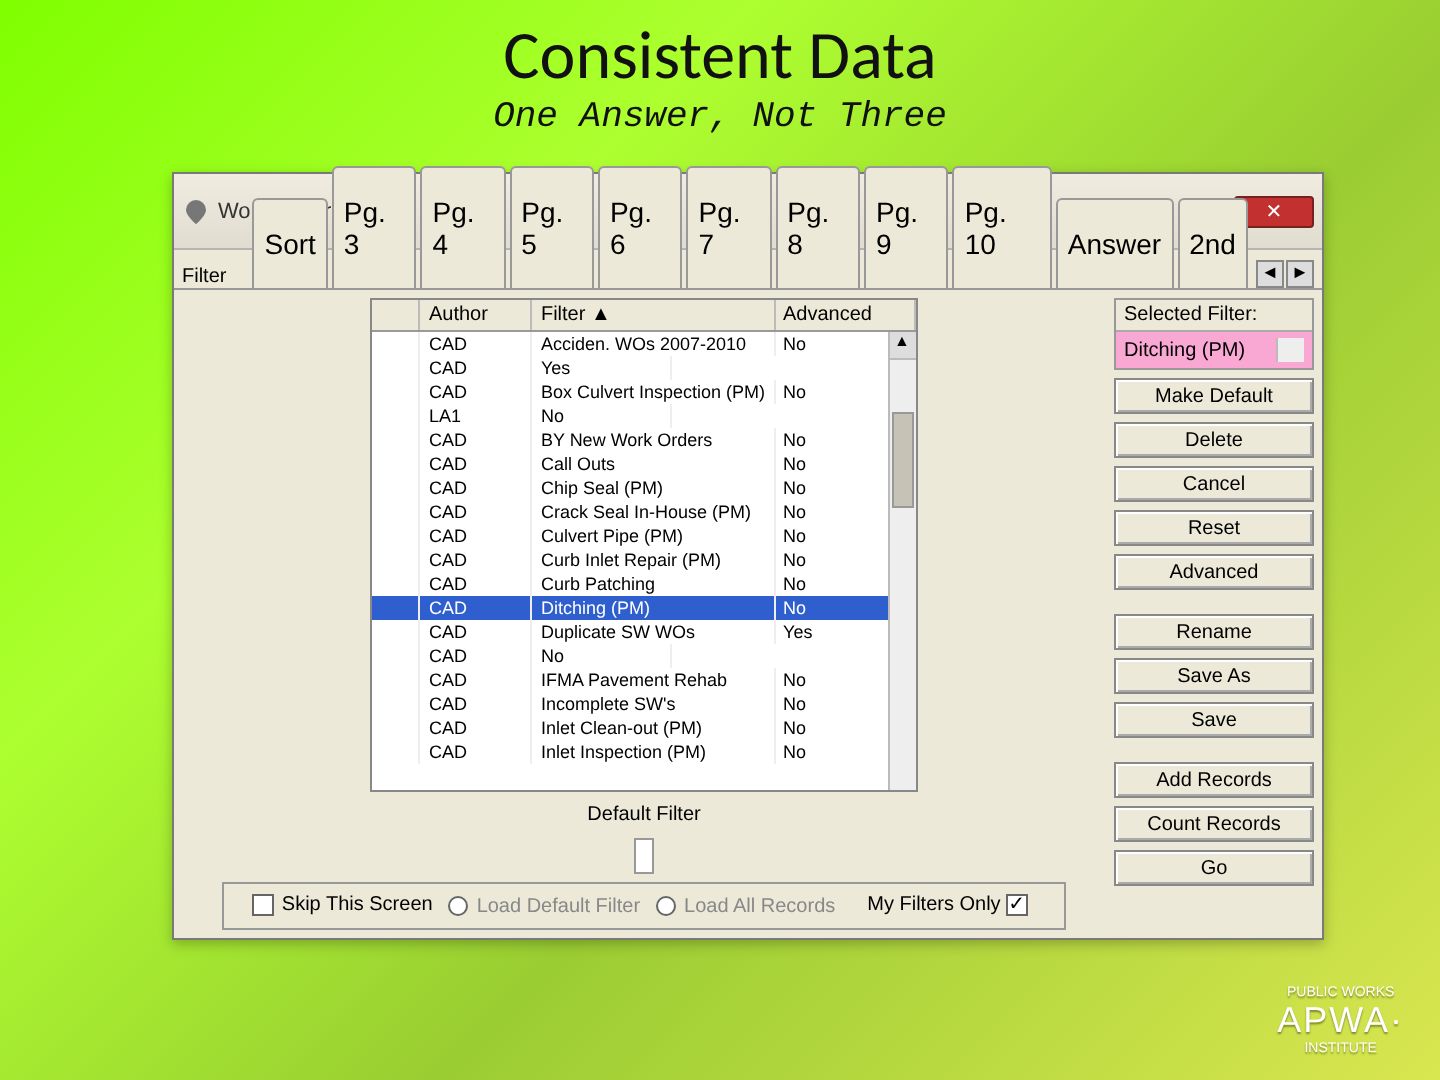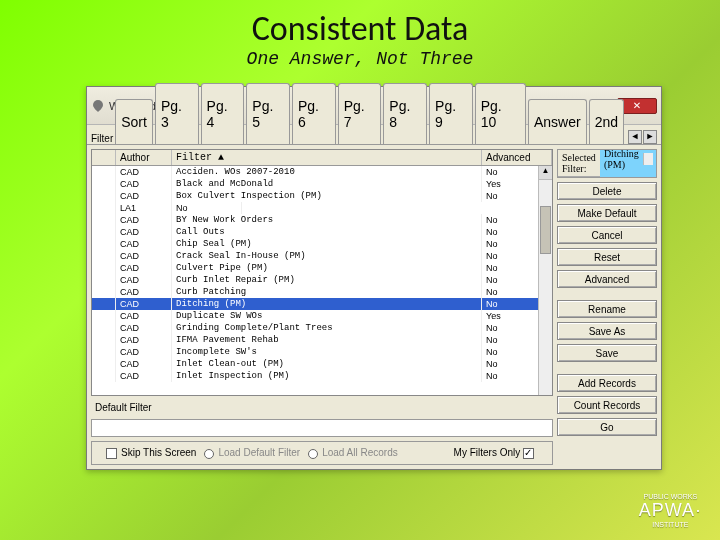--- a/index.html
+++ b/index.html
@@ -60,46 +60,46 @@
     color:#fff;
     display:flex; align-items:center; justify-content:center;
     font-size:10px;
   }
 
   .tabsrow {
     display:flex; align-items:flex-end; gap:2px;
     padding:0 4px; height:20px;
     border-bottom:1px solid #999;
   }
-  .tabsrow .lbl { font-size:10px; margin-right:0; }
+  .tabsrow .lbl { font-size:10px; margin-right:11px; }
   .tab {
     font-size:14px; padding:14px 5px;
     background:#ece9d8;
     border:1px solid #999; border-bottom:none;
     border-radius:3px 3px 0 0;
   }
   .tabsrow .scroller { display:flex; gap:1px; margin-left:2px; }
   .tabsrow .scroller div { width:14px; height:14px; border:1px solid #888; background:#ddd; font-size:9px; text-align:center; }
 
   .workarea { flex:1; display:flex; gap:4px; padding:4px; overflow:hidden; }
-  .leftpane { flex:1; display:flex; flex-direction:column; gap:4px; }
+  .leftpane { flex:1; display:flex; flex-direction:column; gap:4px;align-items:center; }
   .rightpane { width:100px; display:flex; flex-direction:column; gap:4px; }
 
   .gridwrap {
     border:1px solid #888;
     background:#fff;
     flex:1;
     display:flex; flex-direction:column;
     overflow:hidden;
   }
   .gridhead { display:flex; background:#ece9d8; border-bottom:1px solid #999; font-size:10px; }
   .gridhead .col { padding:2px 4px; border-right:1px solid #bbb; }
   .gridhead .hspacer { width:24px; border-right:1px solid #bbb; }
   .col-a { width:56px; }
-  .col-f { flex:1;font-family:Liberation Mono, monospace; }
+  .col-f { flex:1; }
   .col-v { width:70px; }
   .gridbody { flex:1; overflow-y:hidden; position:relative; }
   .gridrows { display:flex; flex-direction:column; }
   .row { display:flex; font-size:9px; line-height:12px; height:12px; }
   .row .cell { padding:0 4px; border-right:1px solid #eee; overflow:hidden; white-space:nowrap; }
   .row .hspacer { width:24px; border-right:1px solid #eee; }
   .row.selected { background:#2f5fcf; color:#fff; }
   .vscroll {
     position:absolute; right:0; top:0; bottom:0; width:14px;
     border-left:1px solid #bbb; background:#eee;
@@ -121,21 +121,21 @@
 
   .bottombar {
     display:flex; align-items:center; gap:8px;
     border:1px solid #999; background:#ece9d8; padding:3px 14px; height:24px;
   }
   .ck { width:11px; height:11px; border:1px solid #666; background:#fff; display:inline-block; margin-right:4px; vertical-align:middle; position:relative; }
   .ck.checked::after { content:"✓"; position:absolute; font-size:10px; top:-2px; left:0; }
   .rad { width:10px; height:10px; border:1px solid #666; border-radius:50%; background:#fff; display:inline-block; margin-right:4px; vertical-align:middle; position:relative;}
 
   .sel-box {
-    border:1px solid #999; background:#7dd3fc; display:flex; flex-direction:row;font-family:Liberation Serif, serif;
+    border:1px solid #999; background:#f9a8d4; display:flex; flex-direction:column;
   }
   .sel-box .hdr { background:#ece9d8; border-bottom:1px solid #aaa; padding:2px 4px; font-size:10px; }
   .sel-box .val { padding:3px 4px; font-size:10px; height:18px; display:flex; align-items:center; justify-content:space-between; }
   .sel-box .val .scr { width:14px; height:100%; border-left:1px solid #bbb; background:#eee; }
 
   .logo {
     position:absolute; right:18px; bottom:12px;
     color:#fff; font-family: Arial Black, Arial, sans-serif;
     font-size:18px; letter-spacing:1px;
     text-shadow:0 1px 1px rgba(0,0,0,0.4);
@@ -194,21 +194,20 @@
           <div class="gridrows" id="gridrows">
               <div class="row">
                 <div class="hspacer"></div>
                 <div class="cell col-a">CAD</div>
                 <div class="cell col-f">Acciden. WOs 2007-2010</div>
                 <div class="cell col-v">No</div>
               </div>
               <div class="row">
                 <div class="hspacer"></div>
                 <div class="cell col-a">CAD</div>
-                <div class="cell col-f">Black and McDonald</div>
                 <div class="cell col-v">Yes</div>
               </div>
               <div class="row">
                 <div class="hspacer"></div>
                 <div class="cell col-a">CAD</div>
                 <div class="cell col-f">Box Culvert Inspection (PM)</div>
                 <div class="cell col-v">No</div>
               </div>
               <div class="row">
                 <div class="hspacer"></div>
@@ -265,21 +264,20 @@
               </div>
               <div class="row">
                 <div class="hspacer"></div>
                 <div class="cell col-a">CAD</div>
                 <div class="cell col-f">Duplicate SW WOs</div>
                 <div class="cell col-v">Yes</div>
               </div>
               <div class="row">
                 <div class="hspacer"></div>
                 <div class="cell col-a">CAD</div>
-                <div class="cell col-f">Grinding Complete/Plant Trees</div>
                 <div class="cell col-v">No</div>
               </div>
               <div class="row">
                 <div class="hspacer"></div>
                 <div class="cell col-a">CAD</div>
                 <div class="cell col-f">IFMA Pavement Rehab</div>
                 <div class="cell col-v">No</div>
               </div>
               <div class="row">
                 <div class="hspacer"></div>
@@ -321,22 +319,22 @@
 
     <div class="rightpane">
       <div class="sel-box">
         <div class="hdr">Selected Filter:</div>
         <div class="val">
           <span>Ditching (PM)</span>
           <span class="scr"></span>
         </div>
       </div>
 
+      <div class="btn3d">Make Default</div>
       <div class="btn3d">Delete</div>
-      <div class="btn3d">Make Default</div>
       <div class="btn3d">Cancel</div>
       <div class="btn3d">Reset</div>
       <div class="btn3d">Advanced</div>
       <div style="height:4px"></div>
       <div class="btn3d">Rename</div>
       <div class="btn3d">Save As</div>
       <div class="btn3d">Save</div>
       <div style="height:4px"></div>
       <div class="btn3d">Add Records</div>
       <div class="btn3d">Count Records</div>

